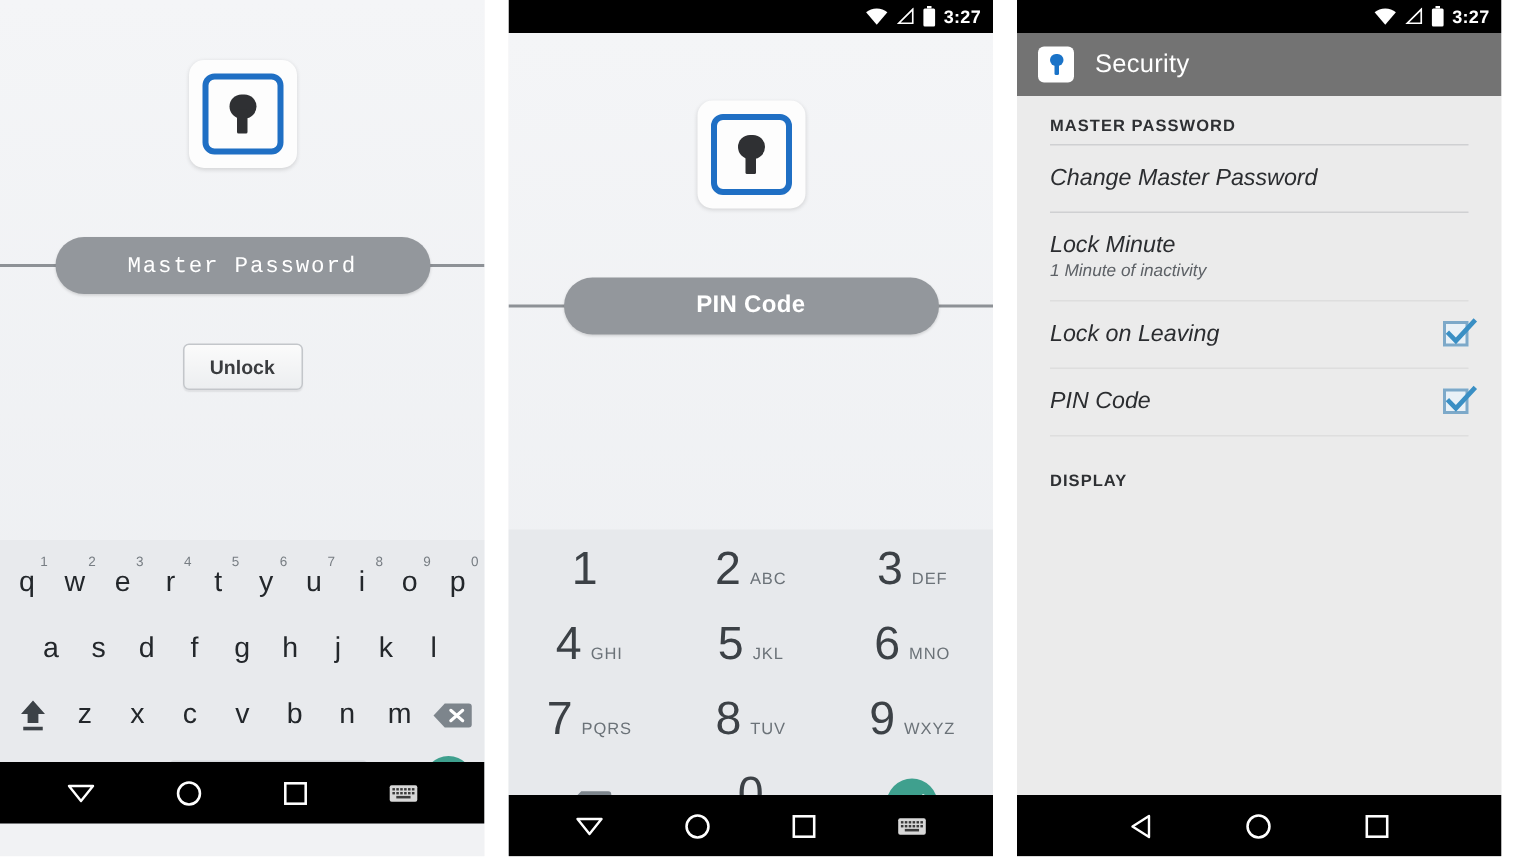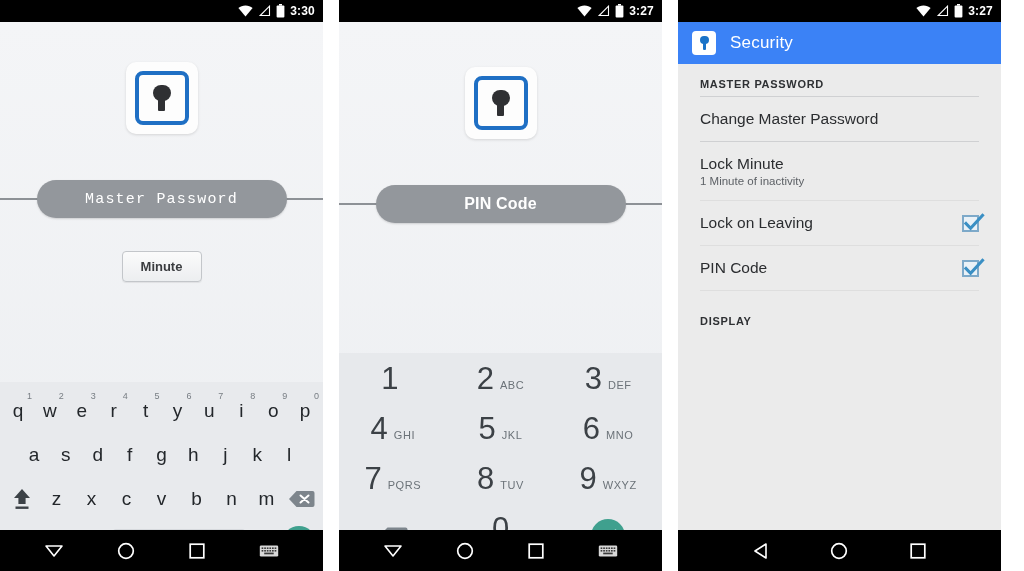--- a/index.html
+++ b/index.html
@@ -136,41 +136,41 @@
   .np-key {
     flex: 1 1 0; height: 50px;
     display: flex; align-items: baseline; justify-content: center; gap: 6px;
   }
   .np-digit { font-size: 31px; color: #3c4146; font-weight: normal; }
   .np-letters { font-size: 11px; color: #6b7278; font-weight: normal; letter-spacing: .6px; }
   .np-icon { align-items: center; }
 
   
   .appbar {
-    height: 42px; background: #3b82f6;
+    height: 42px; background: #737373;
     display: flex; align-items: center; padding-left: 14px; gap: 14px;
   }
   .appbar-icon {
     width: 24px; height: 24px; border-radius: 4px; background: #ffffff;
     display: flex; align-items: center; justify-content: center;
   }
   .appbar-icon .keyhole { width: 9px; height: 14px; }
   .appbar-icon .keyhole .head { width: 9px; height: 8px; border-radius: 5px; background: #1a73c8; }
   .appbar-icon .keyhole .stem { left: 3px; top: 5px; width: 3.5px; height: 9px; background: #1a73c8; }
   .appbar-title { color: #ffffff; font-size: 17px; letter-spacing: .2px; }
 
   .settings { height: 507px; background: #ebebeb; overflow: hidden; padding: 0 0 0 0; }
   .sec-head {
     color: #2e3033; font-size: 11px; font-weight: bold; letter-spacing: .7px;
     padding: 14px 22px 6px;
   }
   .sec-rule { height: 1px; background: #cfd0d2; margin: 0 22px; }
   .row {
-    display: flex; align-items: flex-end; justify-content: space-between;
-    padding: 13px 22px 13px; min-height: 42px;
+    display: flex; align-items: flex-start; justify-content: space-between;
+    padding: 13px 22px 13px; min-height: 42px; font-style: italic;
   }
   .row-title { color: #2b2d30; font-size: 15.5px; }
   .row-sub { color: #5d6166; font-size: 11.5px; margin-top: 2px; }
   .row-text { display: flex; flex-direction: column; }
   .divider { height: 1px; background: #dedede; margin: 0 22px; }
   .cbx {
     width: 17px; height: 17px; border: 2px solid #7da9c9;
     background: #e9f1f7; position: relative; flex: 0 0 auto;
   }
   .cbx svg { position: absolute; left: -1px; top: -5px; }
@@ -190,60 +190,41 @@
   .navbar.three { justify-content: space-around; padding: 0 44px; }
   .nav-btn { display: flex; align-items: center; justify-content: center; width: 44px; height: 41px; }
 </style>
 </head>
 <body>
 
 <div class="screens">
 
   <div class="phone phone-1">
 
-    <div class="statusbar">
-      <span class="sb-icon">
-        <svg width="15" height="12" viewBox="0 0 15 12">
-            <path d="M7.5 11.5L0.4 3.1C2.3 1.5 4.8 0.6 7.5 0.6s5.2 0.9 7.1 2.5L7.5 11.5z" fill="#fff"></path>
-          </svg>
-      </span>
-      <span class="sb-icon">
-        <svg width="13" height="12" viewBox="0 0 13 12">
-            <path d="M11.5 1.2v9.3H2.2L11.5 1.2z" fill="none" stroke="#fff" stroke-width="1.1"></path>
-          </svg>
-      </span>
-      <span class="sb-icon">
-        <svg width="9" height="14" viewBox="0 0 9 14">
-            <rect x="3" y="0" width="3" height="1.6" fill="#fff"></rect>
-            <rect x="0.6" y="1.6" width="7.8" height="12" rx="1" fill="#fff"></rect>
-          </svg>
-      </span>
-      <span class="sb-time">3:30</span>
-    </div>
 
     <div class="unlock-body kb">
       <div style="padding-top:40px;">
         <div class="lockbadge">
           <div class="inner">
             <div class="keyhole">
                 <div class="head"></div>
                 <div class="stem"></div>
               </div>
           </div>
         </div>
       </div>
 
       <div class="pill-row">
         <div class="pill-line"></div>
         <div class="pill pill-mono">
           <span class="pill-label">Master Password</span>
         </div>
       </div>
 
-      <button class="unlock-btn">Minute</button>
+      <button class="unlock-btn">Unlock</button>
 
       <div class="keyboard">
         <div class="kb-row kb-row-1">
           <div class="kb-key">
               <span class="num">1</span>
               <span>q</span>
             </div>
           <div class="kb-key">
               <span class="num">2</span>
               <span>w</span>

